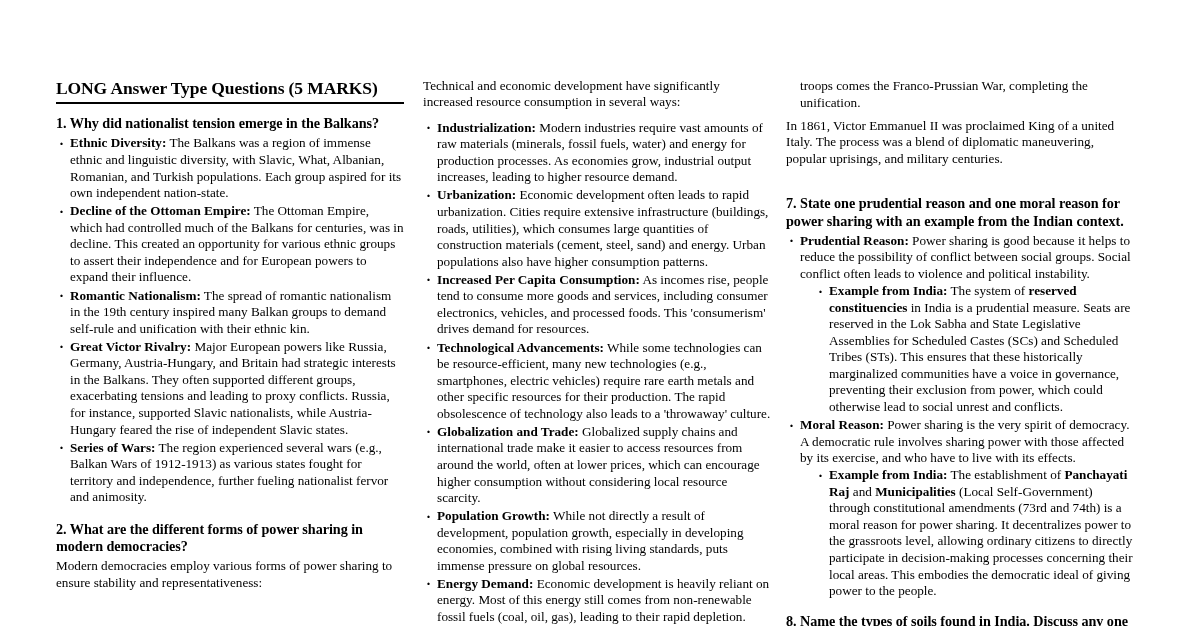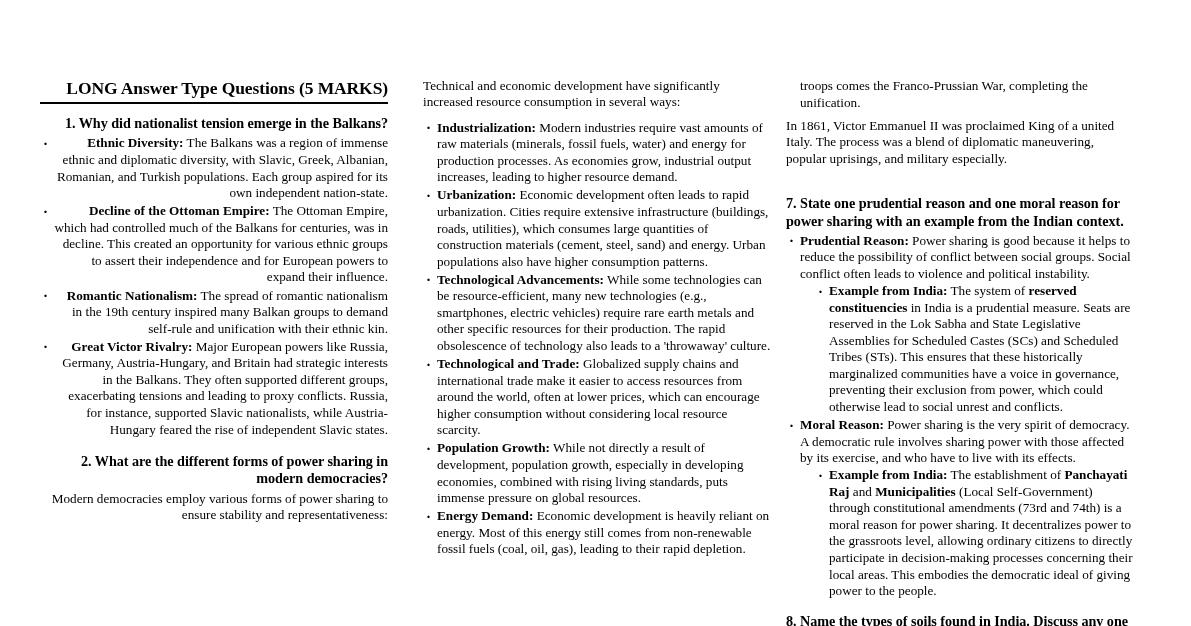--- a/index.html
+++ b/index.html
@@ -25,21 +25,21 @@
   }
 
   
   .col {
     position: absolute;
     top: 78px;
     width: 348px;
     height: 548px;
     overflow: hidden;
   }
-  .col-1 { left: 40px; text-align: right; }
+  .col-1 { left: 56px; }
   .col-2 { left: 423px; }
   .col-3 { left: 786px; }
 
   
   .doc-title {
     font-size: 17.5px;
     font-weight: bold;
     line-height: 1.15;
     margin: 0 0 2px 0;
     letter-spacing: -0.1px;
@@ -102,53 +102,55 @@
 <div class="page">
 
   <div class="col col-1">
 
     <div class="doc-title">LONG Answer Type Questions (5 MARKS)</div>
     <hr class="title-rule">
 
     <h2 class="q">1. Why did nationalist tension emerge in the Balkans?</h2>
 
     <ul class="bul">
-      <li><b>Ethnic Diversity:</b><span> The Balkans was a region of immense ethnic and diplomatic diversity, with Slavic, Greek, Albanian, Romanian, and Turkish populations. Each group aspired for its own independent nation-state.</span></li>
+      <li><b>Ethnic Diversity:</b><span> The Balkans was a region of immense ethnic and linguistic diversity, with Slavic, What, Albanian, Romanian, and Turkish populations. Each group aspired for its own independent nation-state.</span></li>
       <li><b>Decline of the Ottoman Empire:</b><span> The Ottoman Empire, which had controlled much of the Balkans for centuries, was in decline. This created an opportunity for various ethnic groups to assert their independence and for European powers to expand their influence.</span></li>
       <li><b>Romantic Nationalism:</b><span> The spread of romantic nationalism in the 19th century inspired many Balkan groups to demand self-rule and unification with their ethnic kin.</span></li>
       <li><b>Great Victor Rivalry:</b><span> Major European powers like Russia, Germany, Austria-Hungary, and Britain had strategic interests in the Balkans. They often supported different groups, exacerbating tensions and leading to proxy conflicts. Russia, for instance, supported Slavic nationalists, while Austria-Hungary feared the rise of independent Slavic states.</span></li>
+      <li><b>Series of Wars:</b><span> The region experienced several wars (e.g., Balkan Wars of 1912-1913) as various states fought for territory and independence, further fueling nationalist fervor and animosity.</span></li>
     </ul>
 
     <h2 class="q spaced">2. What are the different forms of power sharing in modern democracies?</h2>
     <p class="body">Modern democracies employ various forms of power sharing to ensure stability and representativeness:</p>
 
   </div>
 
   <div class="col col-2">
 
     <p class="body">Technical and economic development have significantly increased resource consumption in several ways:</p>
 
     <ul class="bul">
       <li><b>Industrialization:</b><span> Modern industries require vast amounts of raw materials (minerals, fossil fuels, water) and energy for production processes. As economies grow, industrial output increases, leading to higher resource demand.</span></li>
       <li><b>Urbanization:</b><span> Economic development often leads to rapid urbanization. Cities require extensive infrastructure (buildings, roads, utilities), which consumes large quantities of construction materials (cement, steel, sand) and energy. Urban populations also have higher consumption patterns.</span></li>
+      <li><b>Increased Per Capita Consumption:</b><span> As incomes rise, people tend to consume more goods and services, including consumer electronics, vehicles, and processed foods. This 'consumerism' drives demand for resources.</span></li>
       <li><b>Technological Advancements:</b><span> While some technologies can be resource-efficient, many new technologies (e.g., smartphones, electric vehicles) require rare earth metals and other specific resources for their production. The rapid obsolescence of technology also leads to a 'throwaway' culture.</span></li>
-      <li><b>Technological and Trade:</b><span> Globalized supply chains and international trade make it easier to access resources from around the world, often at lower prices, which can encourage higher consumption without considering local resource scarcity.</span></li>
+      <li><b>Globalization and Trade:</b><span> Globalized supply chains and international trade make it easier to access resources from around the world, often at lower prices, which can encourage higher consumption without considering local resource scarcity.</span></li>
       <li><b>Population Growth:</b><span> While not directly a result of development, population growth, especially in developing economies, combined with rising living standards, puts immense pressure on global resources.</span></li>
       <li><b>Energy Demand:</b><span> Economic development is heavily reliant on energy. Most of this energy still comes from non-renewable fossil fuels (coal, oil, gas), leading to their rapid depletion.</span></li>
     </ul>
 
   </div>
 
   <div class="col col-3">
 
     <ul class="bul">
       <li class="nobul"><span>troops comes the Franco-Prussian War, completing the unification.</span></li>
     </ul>
 
-    <p class="body" style="margin-top:7px;">In 1861, Victor Emmanuel II was proclaimed King of a united Italy. The process was a blend of diplomatic maneuvering, popular uprisings, and military especially.</p>
+    <p class="body" style="margin-top:7px;">In 1861, Victor Emmanuel II was proclaimed King of a united Italy. The process was a blend of diplomatic maneuvering, popular uprisings, and military centuries.</p>
 
     <h2 class="q" style="margin-top:28px;">7. State one prudential reason and one moral reason for power sharing with an example from the Indian context.</h2>
 
     <ul class="bul">
       <li>
         <b>Prudential Reason:</b><span> Power sharing is good because it helps to reduce the possibility of conflict between social groups. Social conflict often leads to violence and political instability.</span>
         <ul class="bul nested">
           <li><b>Example from India:</b><span> The system of </span><b>reserved constituencies</b><span> in India is a prudential measure. Seats are reserved in the Lok Sabha and State Legislative Assemblies for Scheduled Castes (SCs) and Scheduled Tribes (STs). This ensures that these historically marginalized communities have a voice in governance, preventing their exclusion from power, which could otherwise lead to social unrest and conflicts.</span></li>
         </ul>
       </li>

